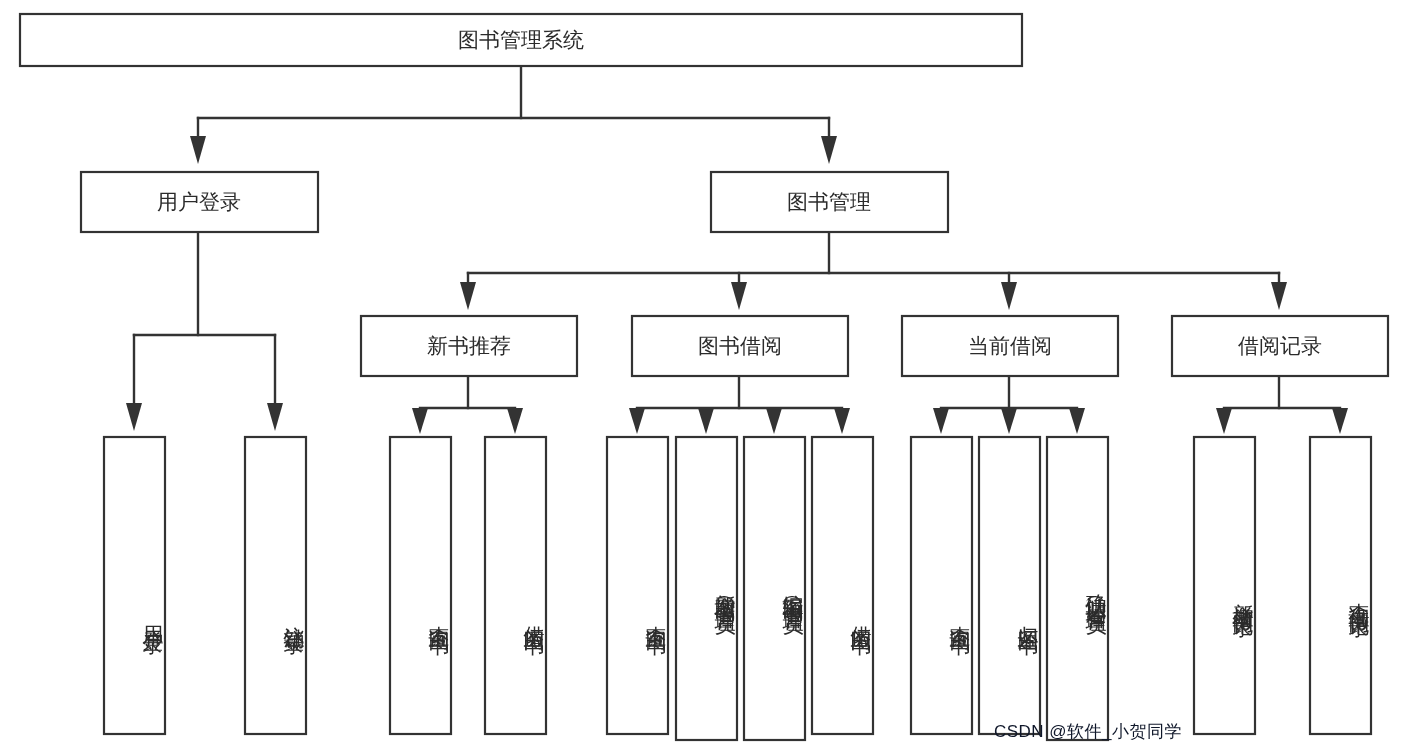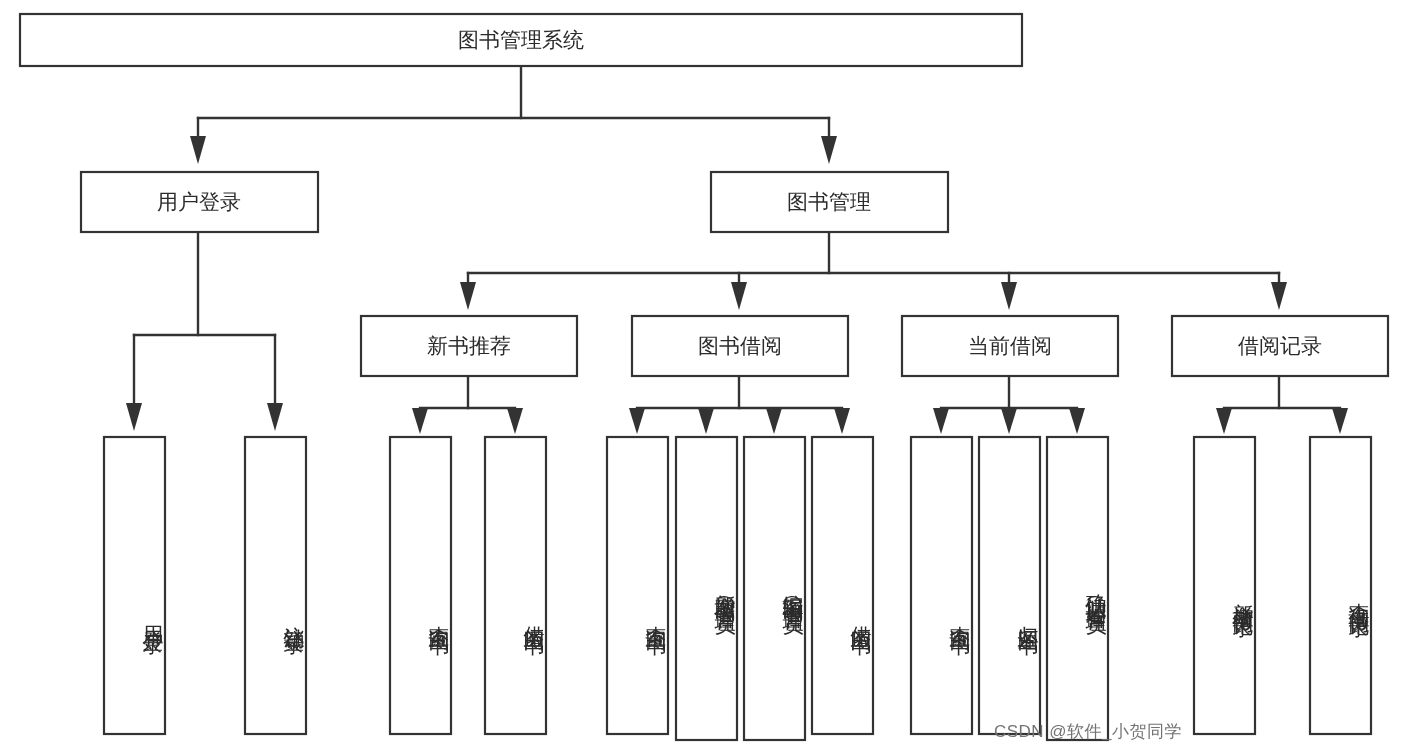--- a/index.html
+++ b/index.html
@@ -66,21 +66,21 @@
     white-space: nowrap;
     pointer-events: none;
     user-select: none;
   }
   .watermark {
     position: absolute;
     right: 8px;
     bottom: 4px;
     font-family: "Liberation Sans", "DejaVu Sans", sans-serif;
     font-size: 17px;
-    color: #737373;
+    color: #0f172a;
     letter-spacing: 0.5px;
     white-space: nowrap;
     margin-top: 36px;
   }
 </style>
 </head>
 <body>
 
 <div id="diagram-root">
 

